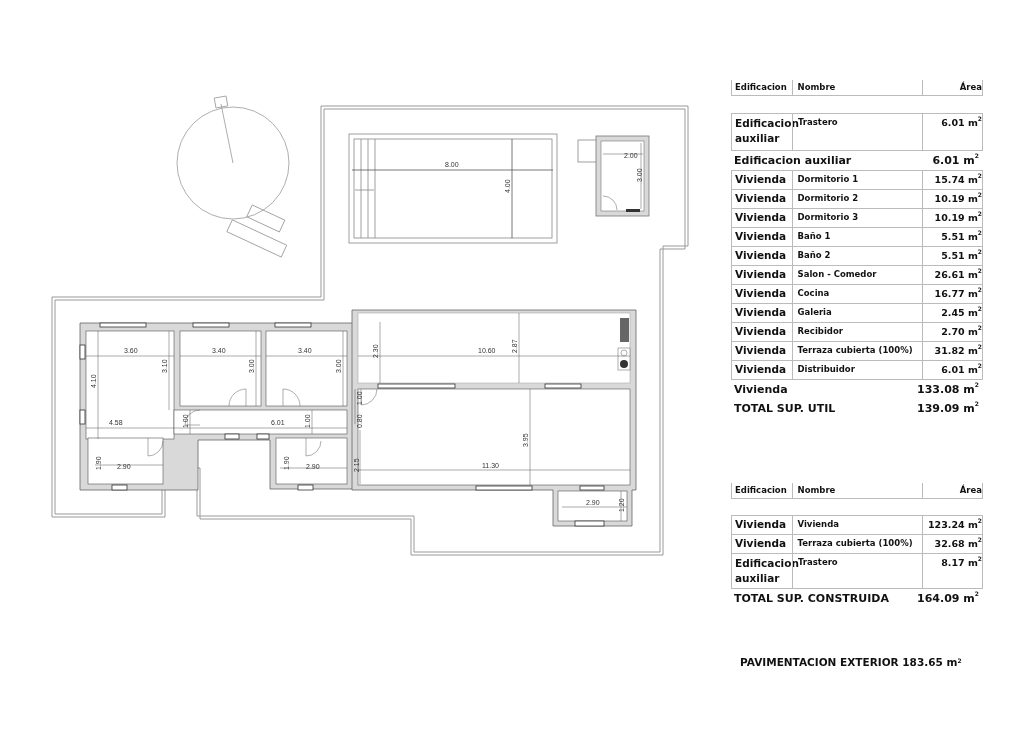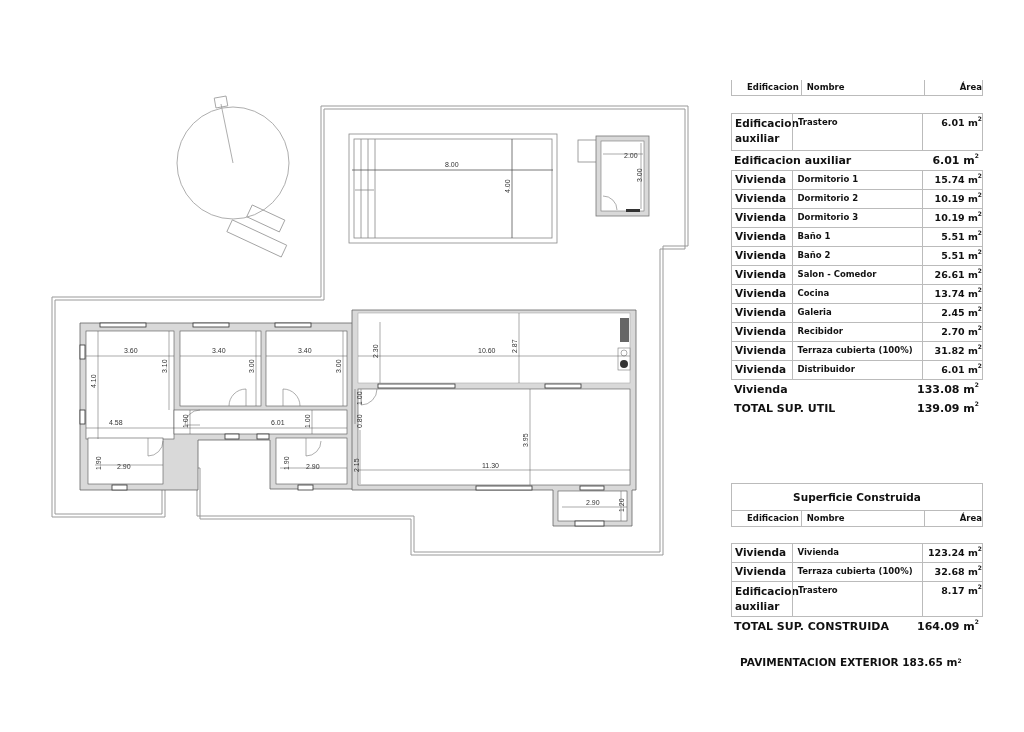--- a/index.html
+++ b/index.html
@@ -1,21 +1,21 @@
 <!DOCTYPE html>
 <html><head>
 <meta charset="utf-8">
 <style>
   html, body { margin:0; padding:0; background:#ffffff; }
   body { width:1024px; height:732px; position:relative; overflow:hidden; font-family:"DejaVu Sans", sans-serif; }
   #plan { position:absolute; left:0; top:0; }
   .dim { font-family:"Liberation Sans", sans-serif; font-size:7px; fill:#333; }
   .tbl { position:absolute; left:731px; width:252px; font-family:"DejaVu Sans", sans-serif; color:#111; }
   .tbl .title { border:1px solid #bbb; height:26px; line-height:26px; text-align:center; font-weight:bold; font-size:10.5px; }
-  .tbl .hdr { display:flex; border:1px solid #bbb; border-top:none; height:15px; line-height:15px; font-weight:bold; font-size:8.5px;padding-left:12px; }
+  .tbl .hdr { display:flex; border:1px solid #bbb; border-top:none; height:15px; line-height:15px; font-weight:bold; font-size:8.5px; }
   .c1 { width:60px; padding-left:3px; box-sizing:border-box; }
   .c2 { width:131px; padding-left:5px; box-sizing:border-box; border-left:1px solid #bbb; }
   .c3 { width:61px; text-align:right; box-sizing:border-box; border-left:1px solid #bbb; }
   .row { display:flex; border:1px solid #bbb; border-top:none; font-weight:bold; }
   .row.first { border-top:1px solid #bbb; }
   .row .c1 { font-size:10.5px; line-height:17.5px; }
   .row .c2 { font-size:8.5px; line-height:14px; padding-top:1px; }
   .row .c3 { font-size:9.5px; line-height:17px; }
   .row.tall .c1 { line-height:15px; padding-top:2px; padding-bottom:1px; }
   .row.tall .c3 { line-height:17px; }
@@ -229,21 +229,21 @@
       <div class="c3"><span>5.51 m</span><sup>2</sup></div>
     </div>
     <div class="row" style="height:18px;">
       <div class="c1">Vivienda</div>
       <div class="c2">Salon - Comedor</div>
       <div class="c3"><span>26.61 m</span><sup>2</sup></div>
     </div>
     <div class="row" style="height:18px;">
       <div class="c1">Vivienda</div>
       <div class="c2">Cocina</div>
-      <div class="c3"><span>13.74 m</span><sup>2</sup></div>
+      <div class="c3"><span>16.77 m</span><sup>2</sup></div>
     </div>
     <div class="row" style="height:18px;">
       <div class="c1">Vivienda</div>
       <div class="c2">Galeria</div>
       <div class="c3"><span>2.45 m</span><sup>2</sup></div>
     </div>
     <div class="row" style="height:18px;">
       <div class="c1">Vivienda</div>
       <div class="c2">Recibidor</div>
       <div class="c3"><span>2.70 m</span><sup>2</sup></div>
@@ -264,21 +264,20 @@
     <span>Vivienda</span>
     <span><span>133.08 m</span><sup>2</sup></span>
   </div>
   <div class="sum">
     <span>TOTAL SUP. UTIL</span>
     <span><span>139.09 m</span><sup>2</sup></span>
   </div>
 </div>
 
 <div class="tbl" style="top:483px;">
-  <div class="title">Superficie Construida</div>
   <div class="hdr">
     <div class="c1">Edificacion</div>
     <div class="c2">Nombre</div>
     <div class="c3">Área</div>
   </div>
 
   <div style="height:16px;"></div>
 
   <div class="row first" style="height:18px;">
     <div class="c1">Vivienda</div>

